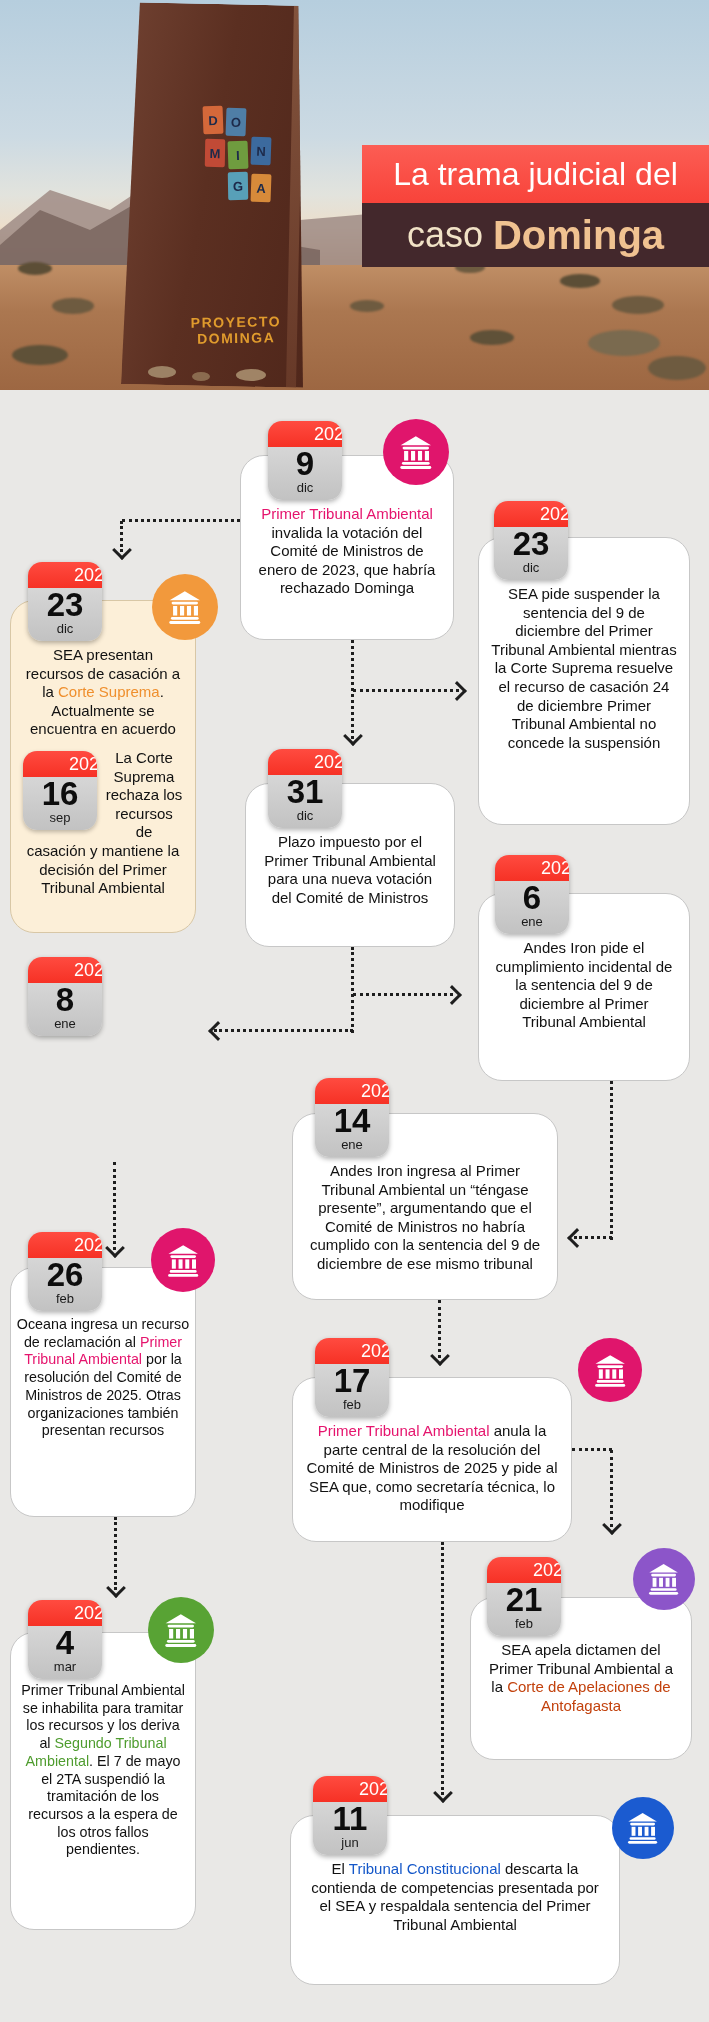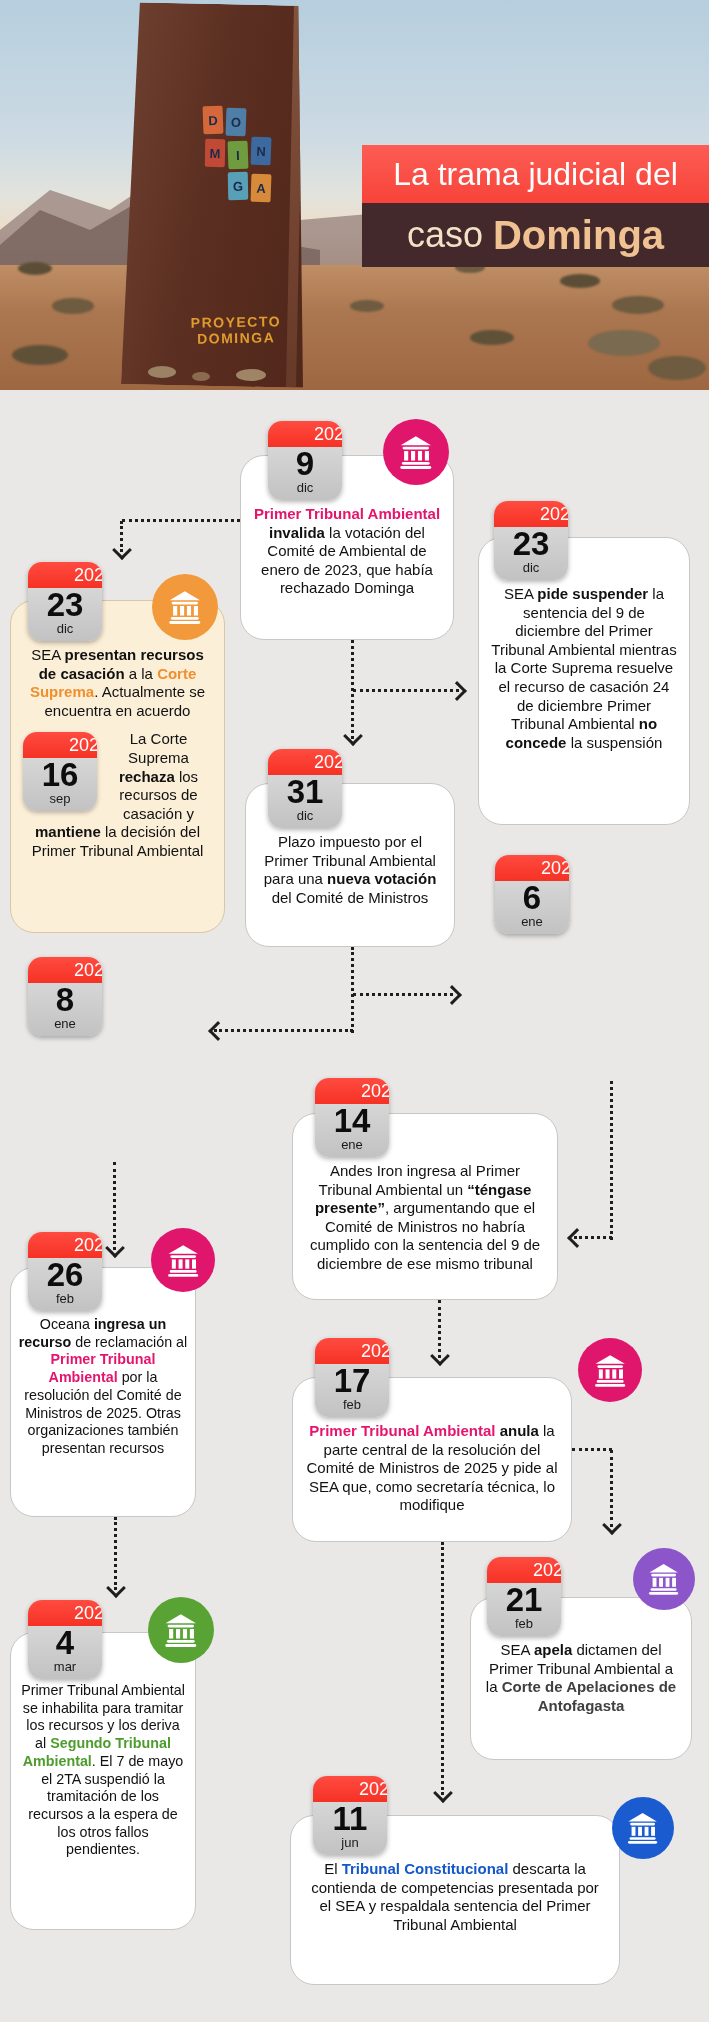--- a/index.html
+++ b/index.html
@@ -33,25 +33,25 @@
         background:#43282c;display:flex;align-items:center;justify-content:center;}
   .caso{color:#f1e2c6;font-size:36px;margin-right:10px;}
   .dominga{color:#f0c291;font-size:40px;font-weight:700;}
 
   
   .card{position:absolute;background:#fff;border:1.5px solid #c7c7c7;border-radius:24px;
         z-index:2;box-sizing:border-box;text-align:center;font-size:15px;line-height:1.24;
         color:#111;}
   .card--cream{background:#fcefd8;border-color:#d8c7a6;}
   .small{font-size:14.3px;}
-  .b{font-weight:700;}
+  .b{font-weight:400;}
   .pink{color:#e5146d;}
   .orange{color:#ef8f2d;}
   .green{color:#4e9c2e;}
-  .purple{color:#404040;}
+  .purple{color:#c2410c;}
   .blue{color:#1457c8;}
 
   .cal{position:absolute;width:74px;border-radius:14px;overflow:hidden;z-index:3;
        background:linear-gradient(180deg,#e0e0e0,#c2c2c2);box-shadow:0 2px 5px rgba(0,0,0,.3);
        text-align:center;}
   .cal-year{background:linear-gradient(180deg,#ff4b40,#f63125);color:#fff;font-size:18px;
        line-height:26px;height:26px;padding-left:46px;}
   .cal-day{font-size:33px;font-weight:700;line-height:34px;color:#0d0d0d;}
   .cal-mon{font-size:13px;line-height:14px;padding-bottom:5px;color:#1a1a1a;}
   .cal--inline{position:static;float:left;margin:2px 8px 2px 0;box-shadow:0 2px 4px rgba(0,0,0,.25);}
@@ -178,34 +178,34 @@
   <div class="dv" style="left:610px;top:1450px;height:77px;"></div>
   <div class="arrow down" style="left:605px;top:1518px;"></div>
 
   <div class="dv" style="left:441px;top:1542px;height:253px;"></div>
   <div class="arrow down" style="left:436px;top:1786px;"></div>
 
   <div class="dv" style="left:114px;top:1517px;height:73px;"></div>
   <div class="arrow down" style="left:109px;top:1581px;"></div>
 
   <div class="card" style="left:240px;top:455px;width:214px;height:185px;padding:49px 10px 10px;">
-    <div><span class="b pink">Primer Tribunal Ambiental </span><span class="b">invalida</span><span> la votación del Comité de Ambiental de enero de 2023, que había rechazado Dominga</span></div>
+    <div><span class="b pink">Primer Tribunal Ambiental </span><span class="b">invalida</span><span> la votación del Comité de Ministros de enero de 2023, que habría rechazado Dominga</span></div>
   </div>
   <div class="cal" style="left:268px;top:421px;">
     <div class="cal-year">2024</div>
     <div class="cal-day">9</div>
     <div class="cal-mon">dic</div>
   </div>
   <div class="gov ic-pink" style="left:383px;top:419px;width:66px;height:66px;">
       <svg>
         <use href="#bank"></use>
       </svg>
     </div>
 
-  <div class="card card--cream" style="left:10px;top:600px;width:215px;height:333px;padding:45px 12px 12px;">
+  <div class="card card--cream" style="left:10px;top:600px;width:186px;height:333px;padding:45px 12px 12px;">
     <div><span>SEA </span><span class="b">presentan recursos de casación</span><span> a la </span><span class="b orange">Corte Suprema</span><span>. Actualmente se encuentra en acuerdo</span></div>
     <div class="sub">
       <div class="cal cal--inline">
         <div class="cal-year">2025</div>
         <div class="cal-day">16</div>
         <div class="cal-mon">sep</div>
       </div>
       <div><span>La Corte Suprema </span><span class="b">rechaza</span><span> los recursos de casación y </span><span class="b">mantiene</span><span> la decisión del Primer Tribunal Ambiental</span></div>
     </div>
   </div>
@@ -231,20 +231,23 @@
 
   <div class="card" style="left:245px;top:783px;width:210px;height:164px;padding:49px 10px 10px;">
     <div><span>Plazo impuesto por el Primer Tribunal Ambiental para una </span><span class="b">nueva votación</span><span> del Comité de Ministros</span></div>
   </div>
   <div class="cal" style="left:268px;top:749px;">
     <div class="cal-year">2024</div>
     <div class="cal-day">31</div>
     <div class="cal-mon">dic</div>
   </div>
 
+  <div class="card" style="left:478px;top:893px;width:212px;height:188px;padding:45px 12px 12px;">
+    <div><span>Andes Iron pide el </span><span class="b">cumplimiento incidental</span><span> de la sentencia del 9 de diciembre al Primer Tribunal Ambiental</span></div>
+  </div>
   <div class="cal" style="left:495px;top:855px;">
     <div class="cal-year">2025</div>
     <div class="cal-day">6</div>
     <div class="cal-mon">ene</div>
   </div>
 
   <div class="cal" style="left:28px;top:957px;">
     <div class="cal-year">2025</div>
     <div class="cal-day">8</div>
     <div class="cal-mon">ene</div>

